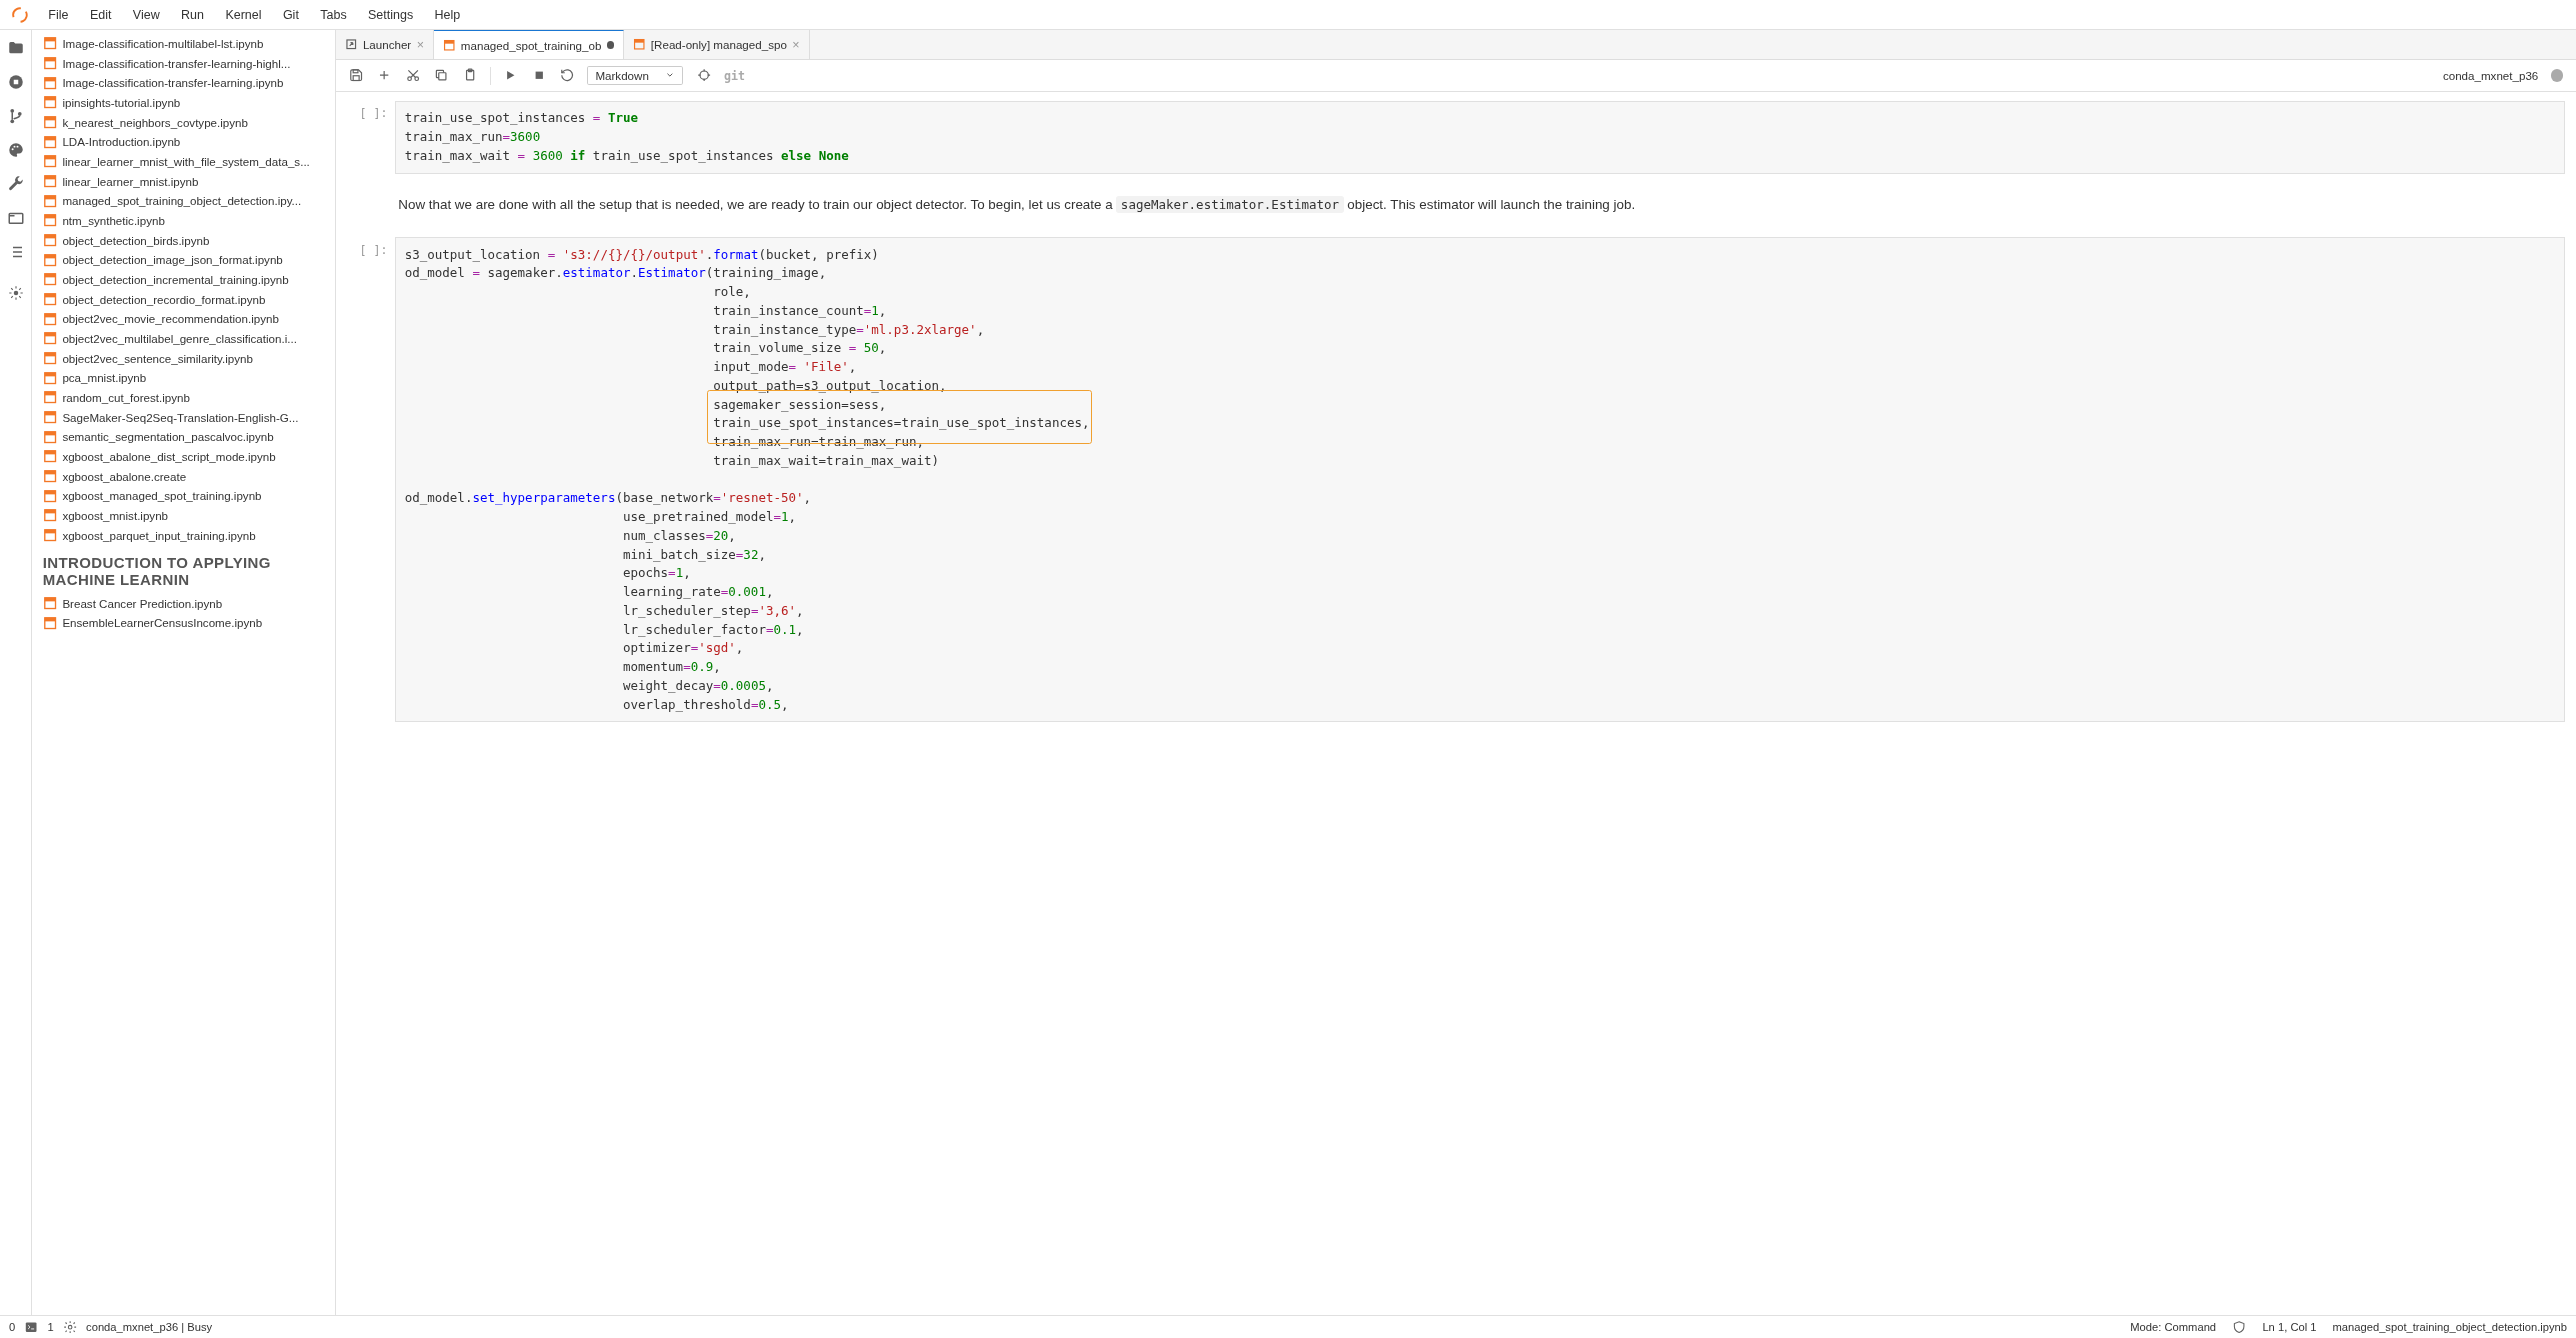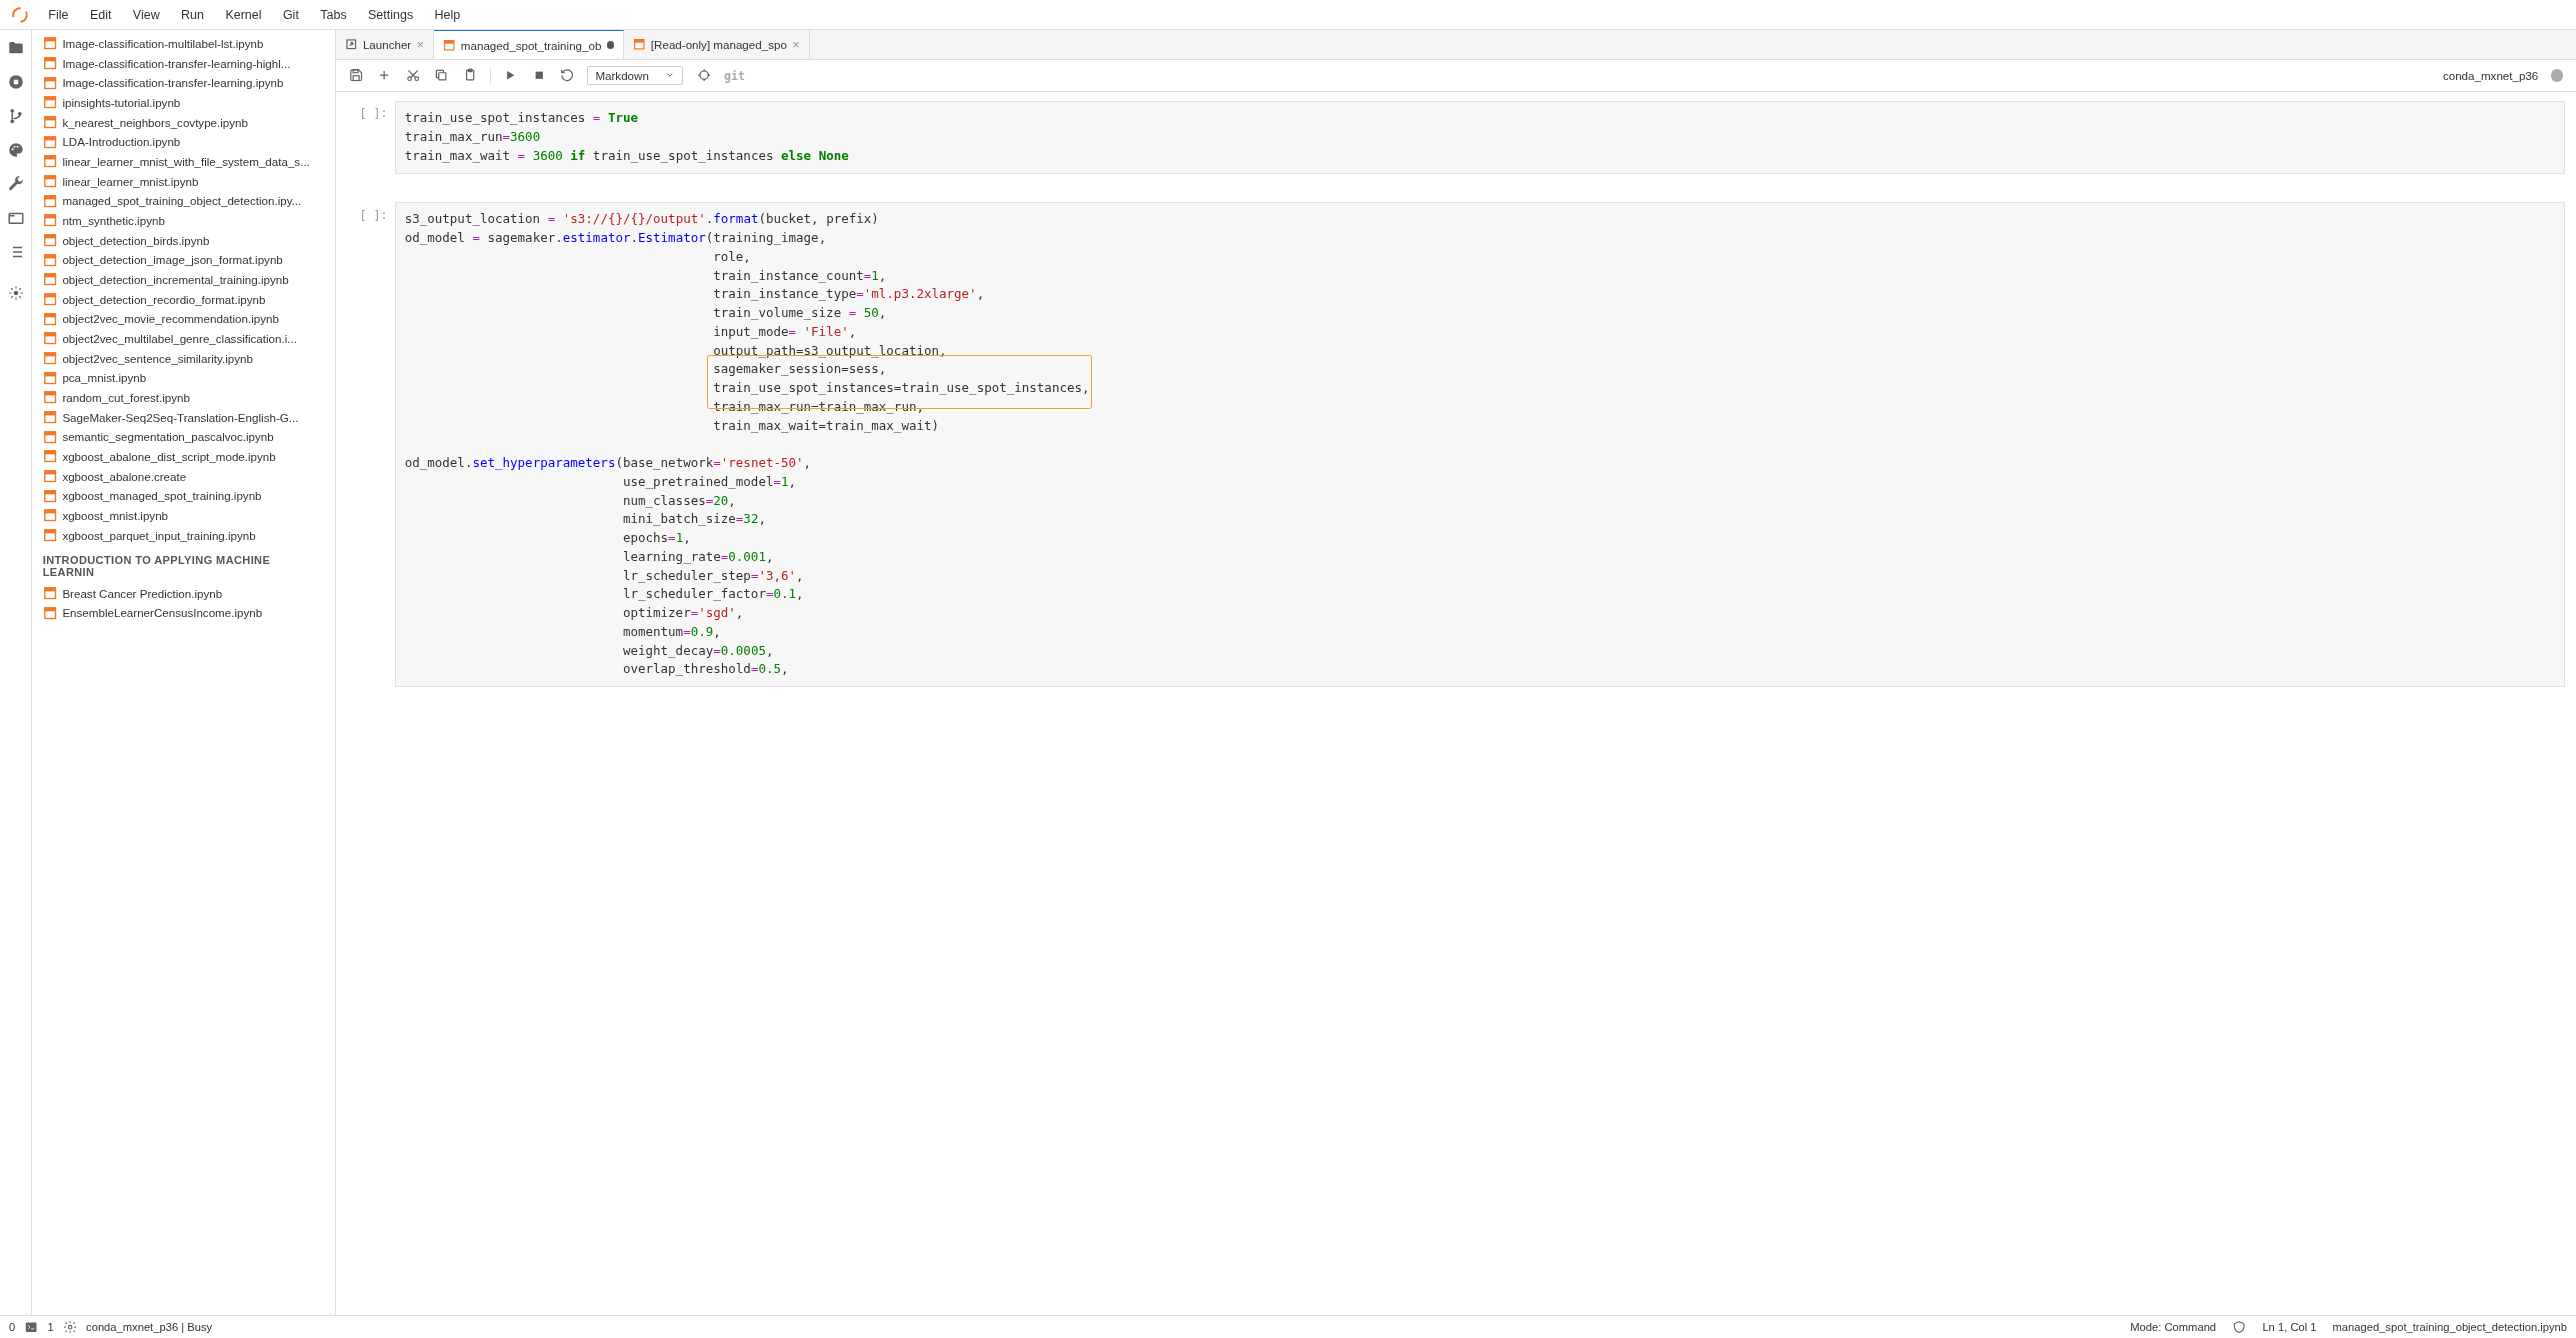--- a/index.html
+++ b/index.html
@@ -10,21 +10,21 @@
 .logo svg { width: 18px; height: 18px; }
 .menu-item { padding: 3.6px 10.7px; cursor: pointer; font-size: 12.5px; }
 .main-row { display: flex; flex: 1; min-height: 0; }
 .left-toolbar { width: 32px; background: #fff; border-right: 0.9px solid #e0e0e0; display: flex; flex-direction: column; align-items: center; padding-top: 9px; gap: 16px; }
 .left-toolbar .ticon { width: 18px; height: 18px; color: #616161; cursor: pointer; display: flex; align-items: center; justify-content: center; }
 .file-panel { width: 304px; border-right: 0.9px solid #e0e0e0; overflow-y: auto; background: #fff; padding-top: 3.6px; }
 .file-item { display: flex; align-items: center; padding: 2.7px 7.2px 2.7px 10.7px; cursor: pointer; white-space: nowrap; overflow: hidden; text-overflow: ellipsis; }
 .nb-icon { width: 14.3px; height: 14.3px; margin-right: 5.4px; flex: none; }
 .nb-icon svg { width: 14.3px; height: 14.3px; }
 .file-name { font-size: 11.6px; overflow: hidden; text-overflow: ellipsis; }
-.section-header { font-size: 11px; font-weight: 600; letter-spacing: 0.4px; color: #555; padding: 9px 10.7px 5.4px 10.7px; text-transform: uppercase; }
+.section-header { font-size: 15px; font-weight: 600; letter-spacing: 0.4px; color: #555; padding: 9px 10.7px 5.4px 10.7px; text-transform: uppercase; }
 .editor-area { flex: 1; display: flex; flex-direction: column; min-width: 0; background: #fff; }
 .tab-bar { display: flex; height: 30px; background: #f5f5f5; border-bottom: 0.9px solid #ddd; }
 .tab { display: flex; align-items: center; padding: 0 9px; border-right: 0.9px solid #ddd; background: #f5f5f5; cursor: pointer; gap: 5.4px; font-size: 11.6px; max-width: 197px; }
 .tab.active { background: #fff; border-top: 1.8px solid #1976d2; }
 .tab .tab-label { overflow: hidden; text-overflow: ellipsis; white-space: nowrap; }
 .tab .close { color: #999; font-size: 12.5px; cursor: pointer; }
 .tab .dot { width: 7.2px; height: 7.2px; border-radius: 50%; background: #555; }
 .tab .tab-icon { width: 12.5px; height: 12.5px; flex: none; }
 .notebook-toolbar { display: flex; align-items: center; height: 32px; border-bottom: 0.9px solid #e0e0e0; padding: 0 7.2px; gap: 3.6px; justify-content: flex-end; }
 .notebook-toolbar .tbtn { width: 25px; height: 25px; display: flex; align-items: center; justify-content: center; cursor: pointer; color: #616161; border-radius: 1.8px; }
@@ -441,20 +441,21 @@
           <div class="cell-body">
 <div class="code-input"><span>train_use_spot_instances </span><span class="tok-op">= </span><span class="tok-bool">True</span>
 <span>train_max_run</span><span class="tok-op">=</span><span class="tok-num">3600</span>
 <span>train_max_wait </span><span class="tok-op">= </span><span class="tok-num">3600</span><span class="tok-kw"> if </span><span>train_use_spot_instances </span><span class="tok-kw">else </span><span class="tok-none">None</span></div>
           </div>
         </div>
 
         <div class="cell">
           <div class="prompt"></div>
           <div class="cell-body md-rendered">
+            <p><span>Now that we are done with all the setup that is needed, we are ready to train our object detector. To begin, let us create a </span><code class="inline">sageMaker.estimator.Estimator</code><span> object. This estimator will launch the training job.</span></p>
           </div>
         </div>
 
         <div class="cell">
           <div class="prompt">[ ]:</div>
           <div class="cell-body code-container">
 <div class="code-input"><span>s3_output_location </span><span class="tok-op">= </span><span class="tok-str">'s3://{}/{}/output'</span><span>.</span><span class="tok-fn">format</span><span>(bucket, prefix)</span>
 <span>od_model </span><span class="tok-op">= </span><span>sagemaker</span><span>.</span><span class="tok-fn">estimator</span><span>.</span><span class="tok-fn">Estimator</span><span>(training_image,</span>
 <span>                                         role,</span>
 <span>                                         train_instance_count</span><span class="tok-op">=</span><span class="tok-num">1</span><span>,</span>

